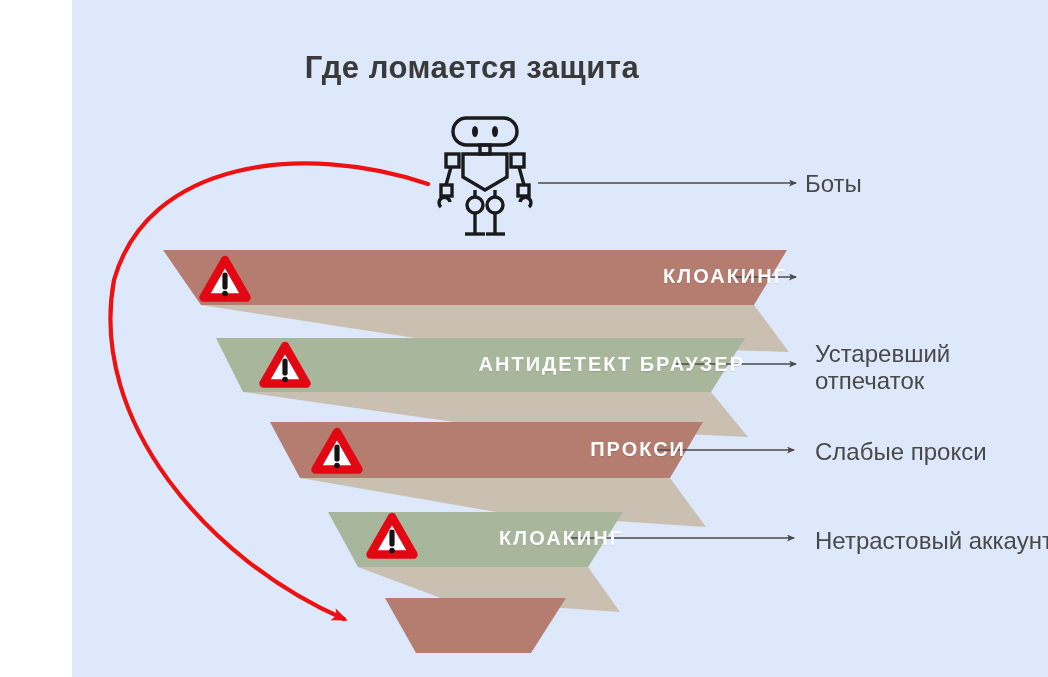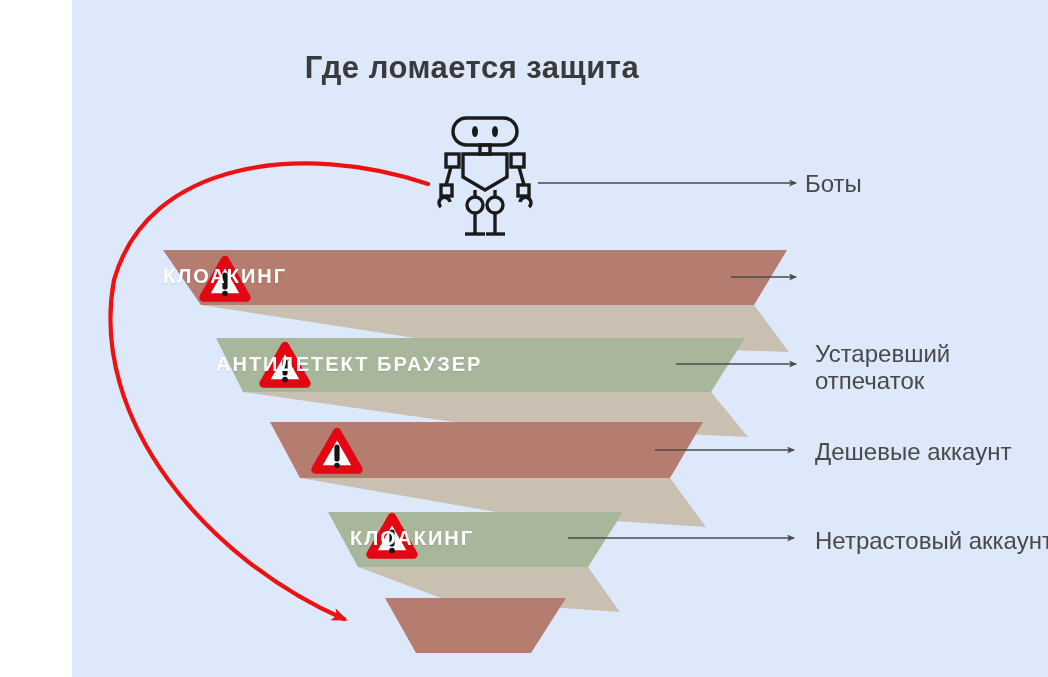--- a/index.html
+++ b/index.html
@@ -19,21 +19,21 @@
   }
   #shapes{position:absolute;left:0;top:0;}
   .txt{position:absolute;margin:0;}
   #page-title{
     left:24px;top:50px;width:800px;
     text-align:center;
     font-size:31px;font-weight:bold;color:#3a3a3a;
     letter-spacing:0.5px;
   }
   .layer-label{
-    text-align:left;
+    text-align:right;
     font-size:20px;font-weight:bold;color:#ffffff;
     letter-spacing:2px;
     text-shadow:0 1px 1px rgba(0,0,0,0.12);
   }
   #layer-label-0{left:115px;width:624px;top:265px;}
   #layer-label-1{left:168px;width:529px;top:353px;}
   #layer-label-2{left:205px;width:433px;top:438px;}
   #layer-label-3{left:302px;width:273px;top:527px;}
   #layer-label-4{left:337px;width:181px;top:613px;}
   .annotation{
@@ -117,18 +117,19 @@
     <use href="#warnTriangle" x="289" y="455"></use>
     <use href="#warnTriangle" x="344" y="540"></use>
   </svg>
 
   <div class="txt" id="page-title">Где ломается защита</div>
 
   <div class="txt annotation" id="source-label">Боты</div>
 
   <div class="txt layer-label" id="layer-label-0">КЛОАКИНГ</div>
   <div class="txt layer-label" id="layer-label-1">АНТИДЕТЕКТ БРАУЗЕР</div>
+  <div class="txt layer-label" id="layer-label-2">ПРОКСИ</div>
   <div class="txt layer-label" id="layer-label-3">КЛОАКИНГ</div>
 
   <div class="txt annotation" id="annotation-1">Устаревший отпечаток</div>
-  <div class="txt annotation" id="annotation-2">Дешевые аккаунт</div>
+  <div class="txt annotation" id="annotation-2">Слабые прокси</div>
   <div class="txt annotation" id="annotation-3">Нетрастовый аккаунт</div>
 </div>
 
 </body></html>

